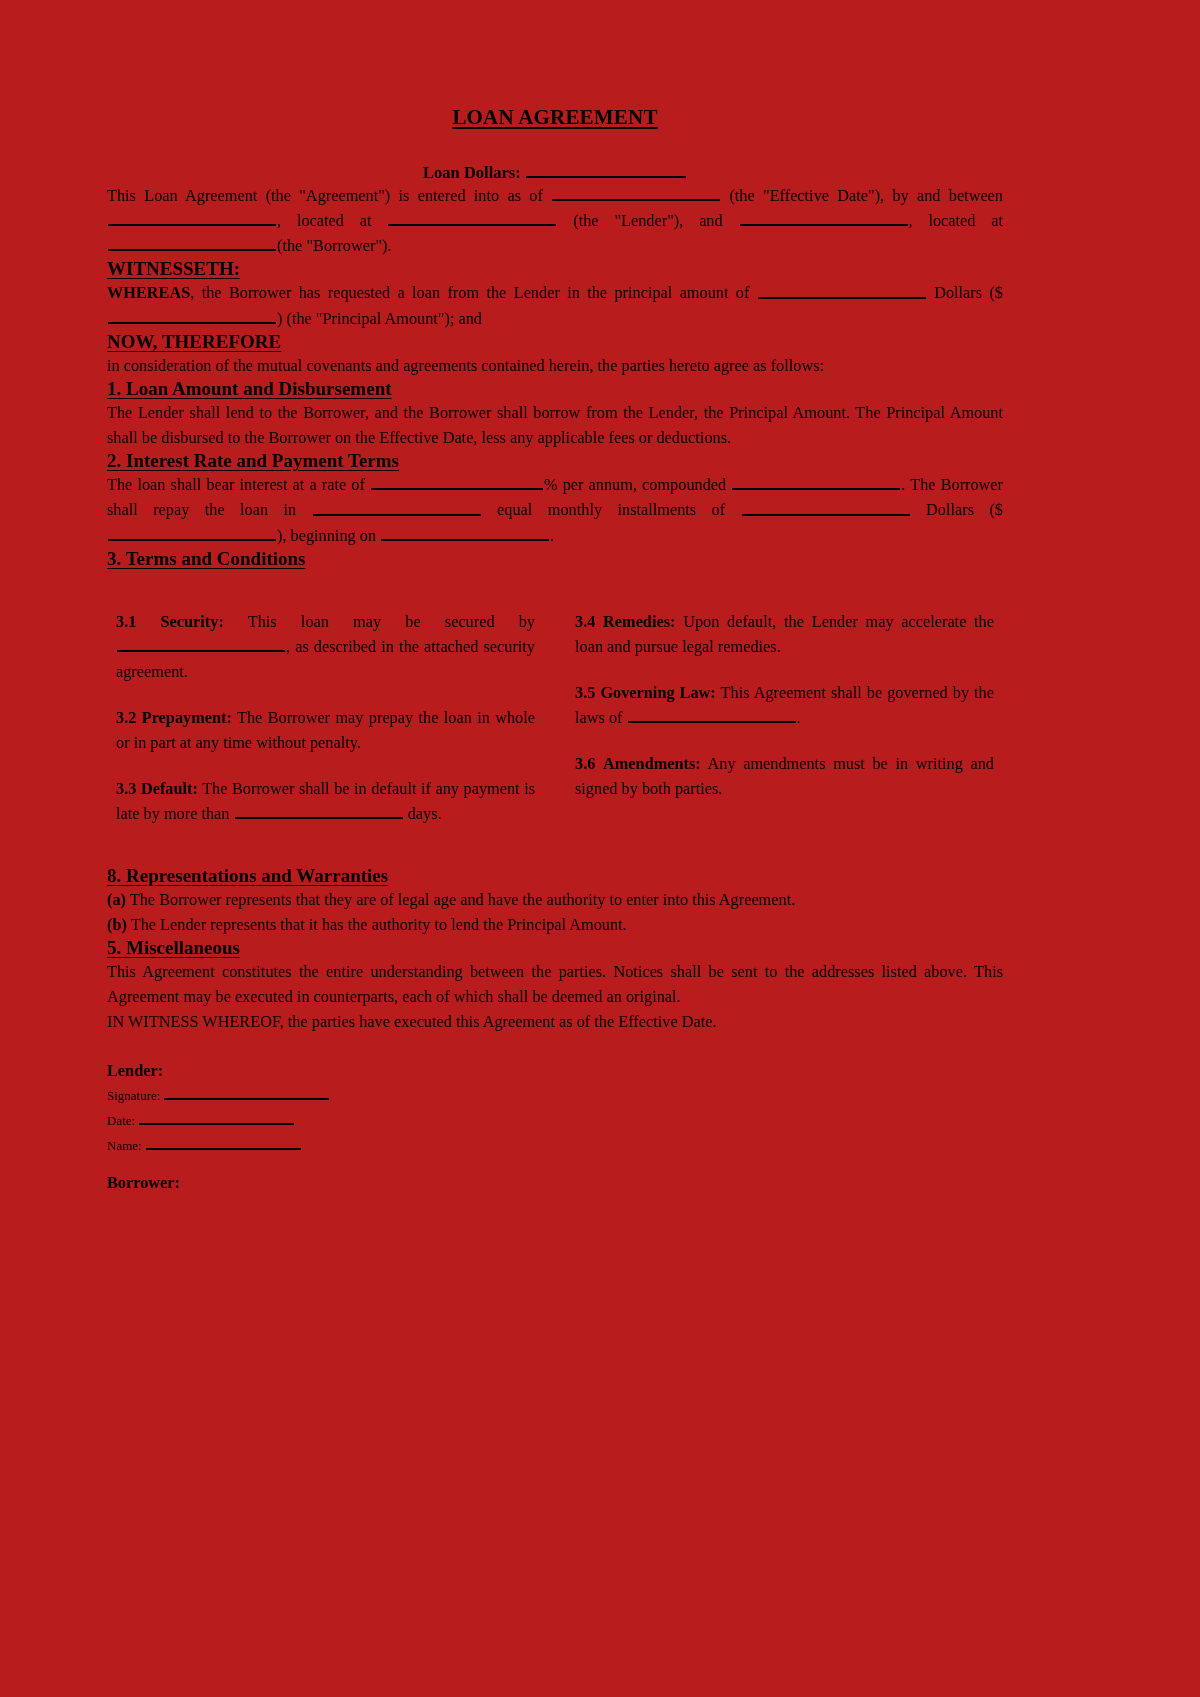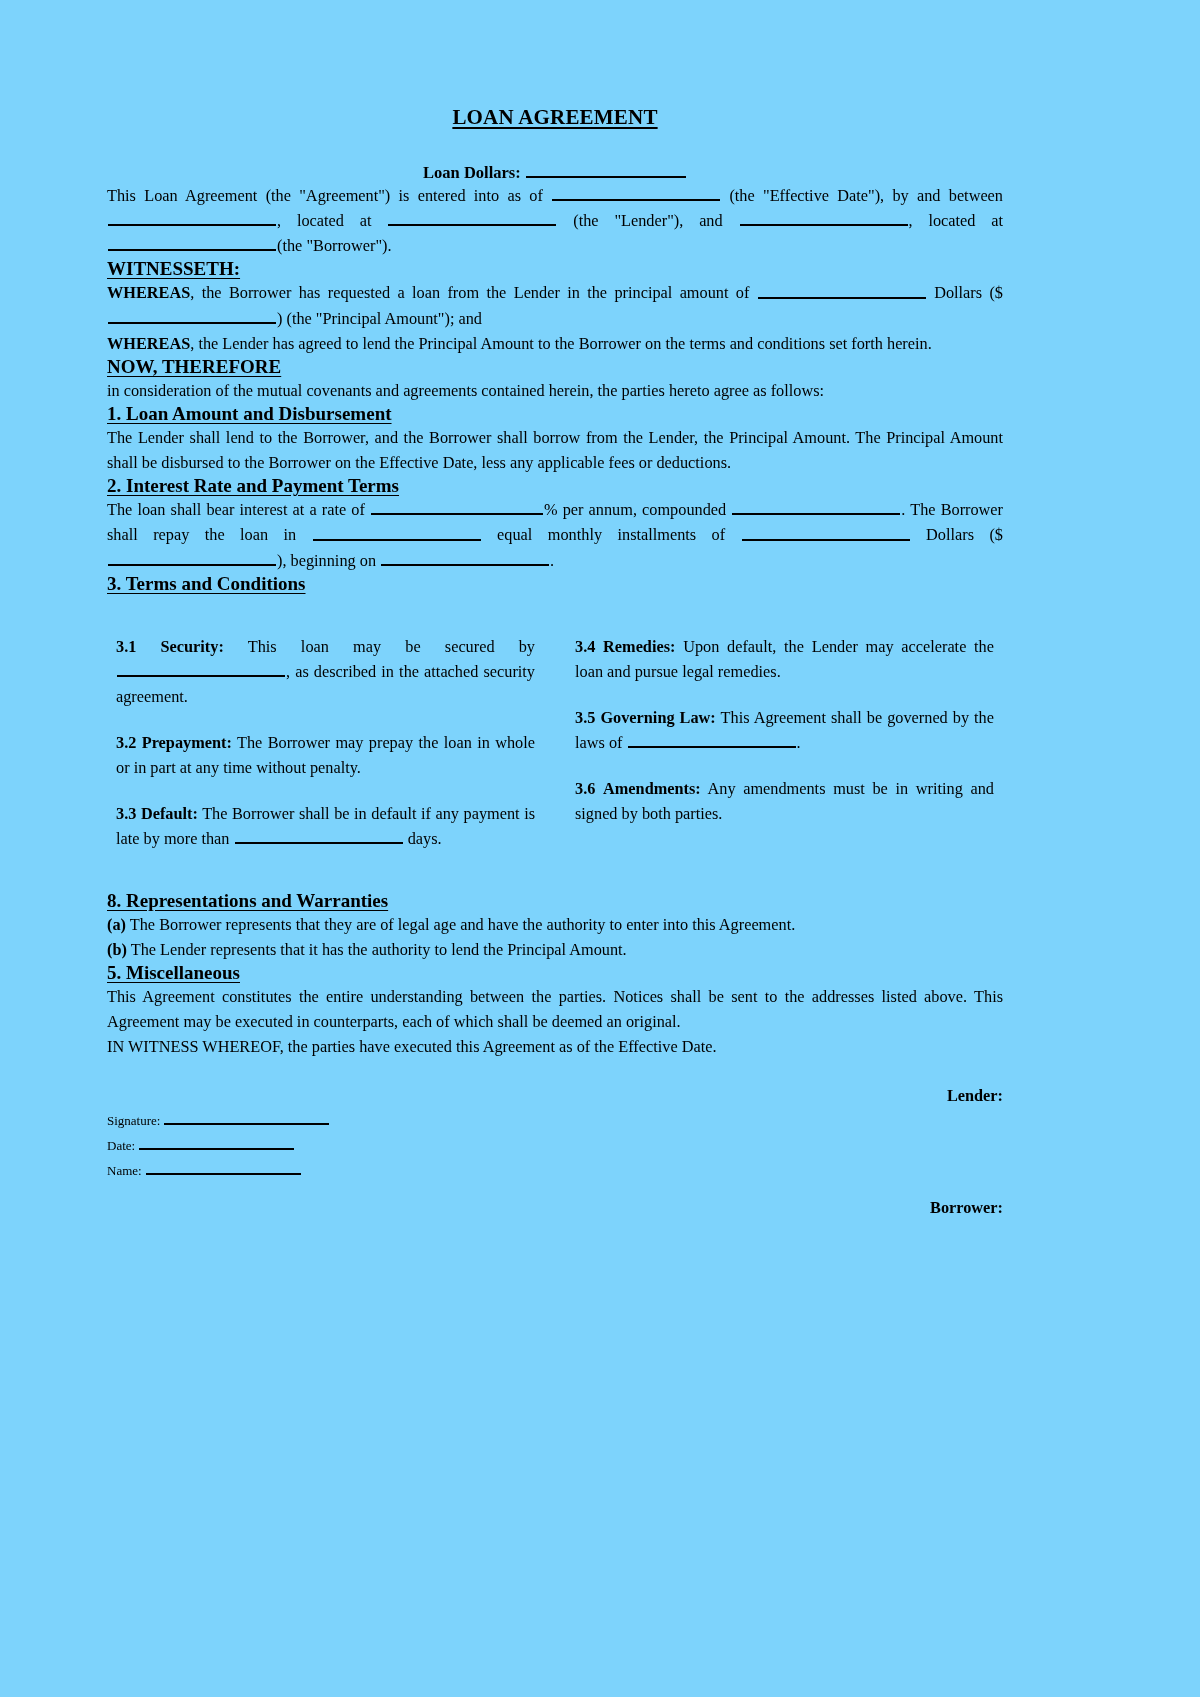--- a/index.html
+++ b/index.html
@@ -11,21 +11,21 @@
     width: 1200px;
     height: 1697px;
     font-family: "Liberation Serif", "DejaVu Serif", serif;
     color: #000000;
     overflow: hidden;
   }
   .page {
     position: relative;
     width: 1200px;
     height: 1697px;
-    background: #7dd3fc;
+    background: #b91c1c;
     box-sizing: border-box;
     padding: 0;
   }
   .content {
     position: absolute;
     left: 107px;
     top: 0;
     width: 896px;
   }
 
@@ -103,21 +103,20 @@
   .col p + p { margin-top: 21px; }
 
   b, strong { font-weight: bold; }
 
   
   .sig-block { margin-top: 24px; }
   .sig-label {
     font-size: 16.3px;
     font-weight: bold;
     line-height: 25px;
-    text-align: right;
   }
   .sig-row {
     font-size: 13px;
     line-height: 25px;
     white-space: nowrap;
   }
   .sig-line {
     display: inline-block;
     border-bottom: 2.5px solid #000;
     height: 1em;
@@ -157,23 +156,20 @@
 
     <h2 class="head witnesseth"><span class="u">WITNESSETH:</span></h2>
 
     <p class="body mt-p">
       <b>WHEREAS</b><span>, the Borrower has requested a loan from the Lender in the principal amount of</span>
       <span class="blank b-lg"></span>
       <span>Dollars</span>
       <span>($</span><span class="blank b-lg"></span><span>) (the "Principal Amount"); and</span>
     </p>
 
-    <p class="body mt-p">
-      <b>WHEREAS</b><span>, the Lender has agreed to lend the Principal Amount to the Borrower on the terms and conditions set forth herein.</span>
-    </p>
 
     <h2 class="head mt-head"><span class="u">NOW, THEREFORE</span></h2>
 
     <p class="body mt-p">in consideration of the mutual covenants and agreements contained herein, the parties hereto agree as follows:</p>
 
     <h2 class="head mt-head"><span class="u">1. Loan Amount and Disbursement</span></h2>
 
     <p class="body mt-p">The Lender shall lend to the Borrower, and the Borrower shall borrow from the Lender, the Principal Amount. The Principal Amount shall be disbursed to the Borrower on the Effective Date, less any applicable fees or deductions.</p>
 
     <h2 class="head mt-head"><span class="u">2. Interest Rate and Payment Terms</span></h2>

